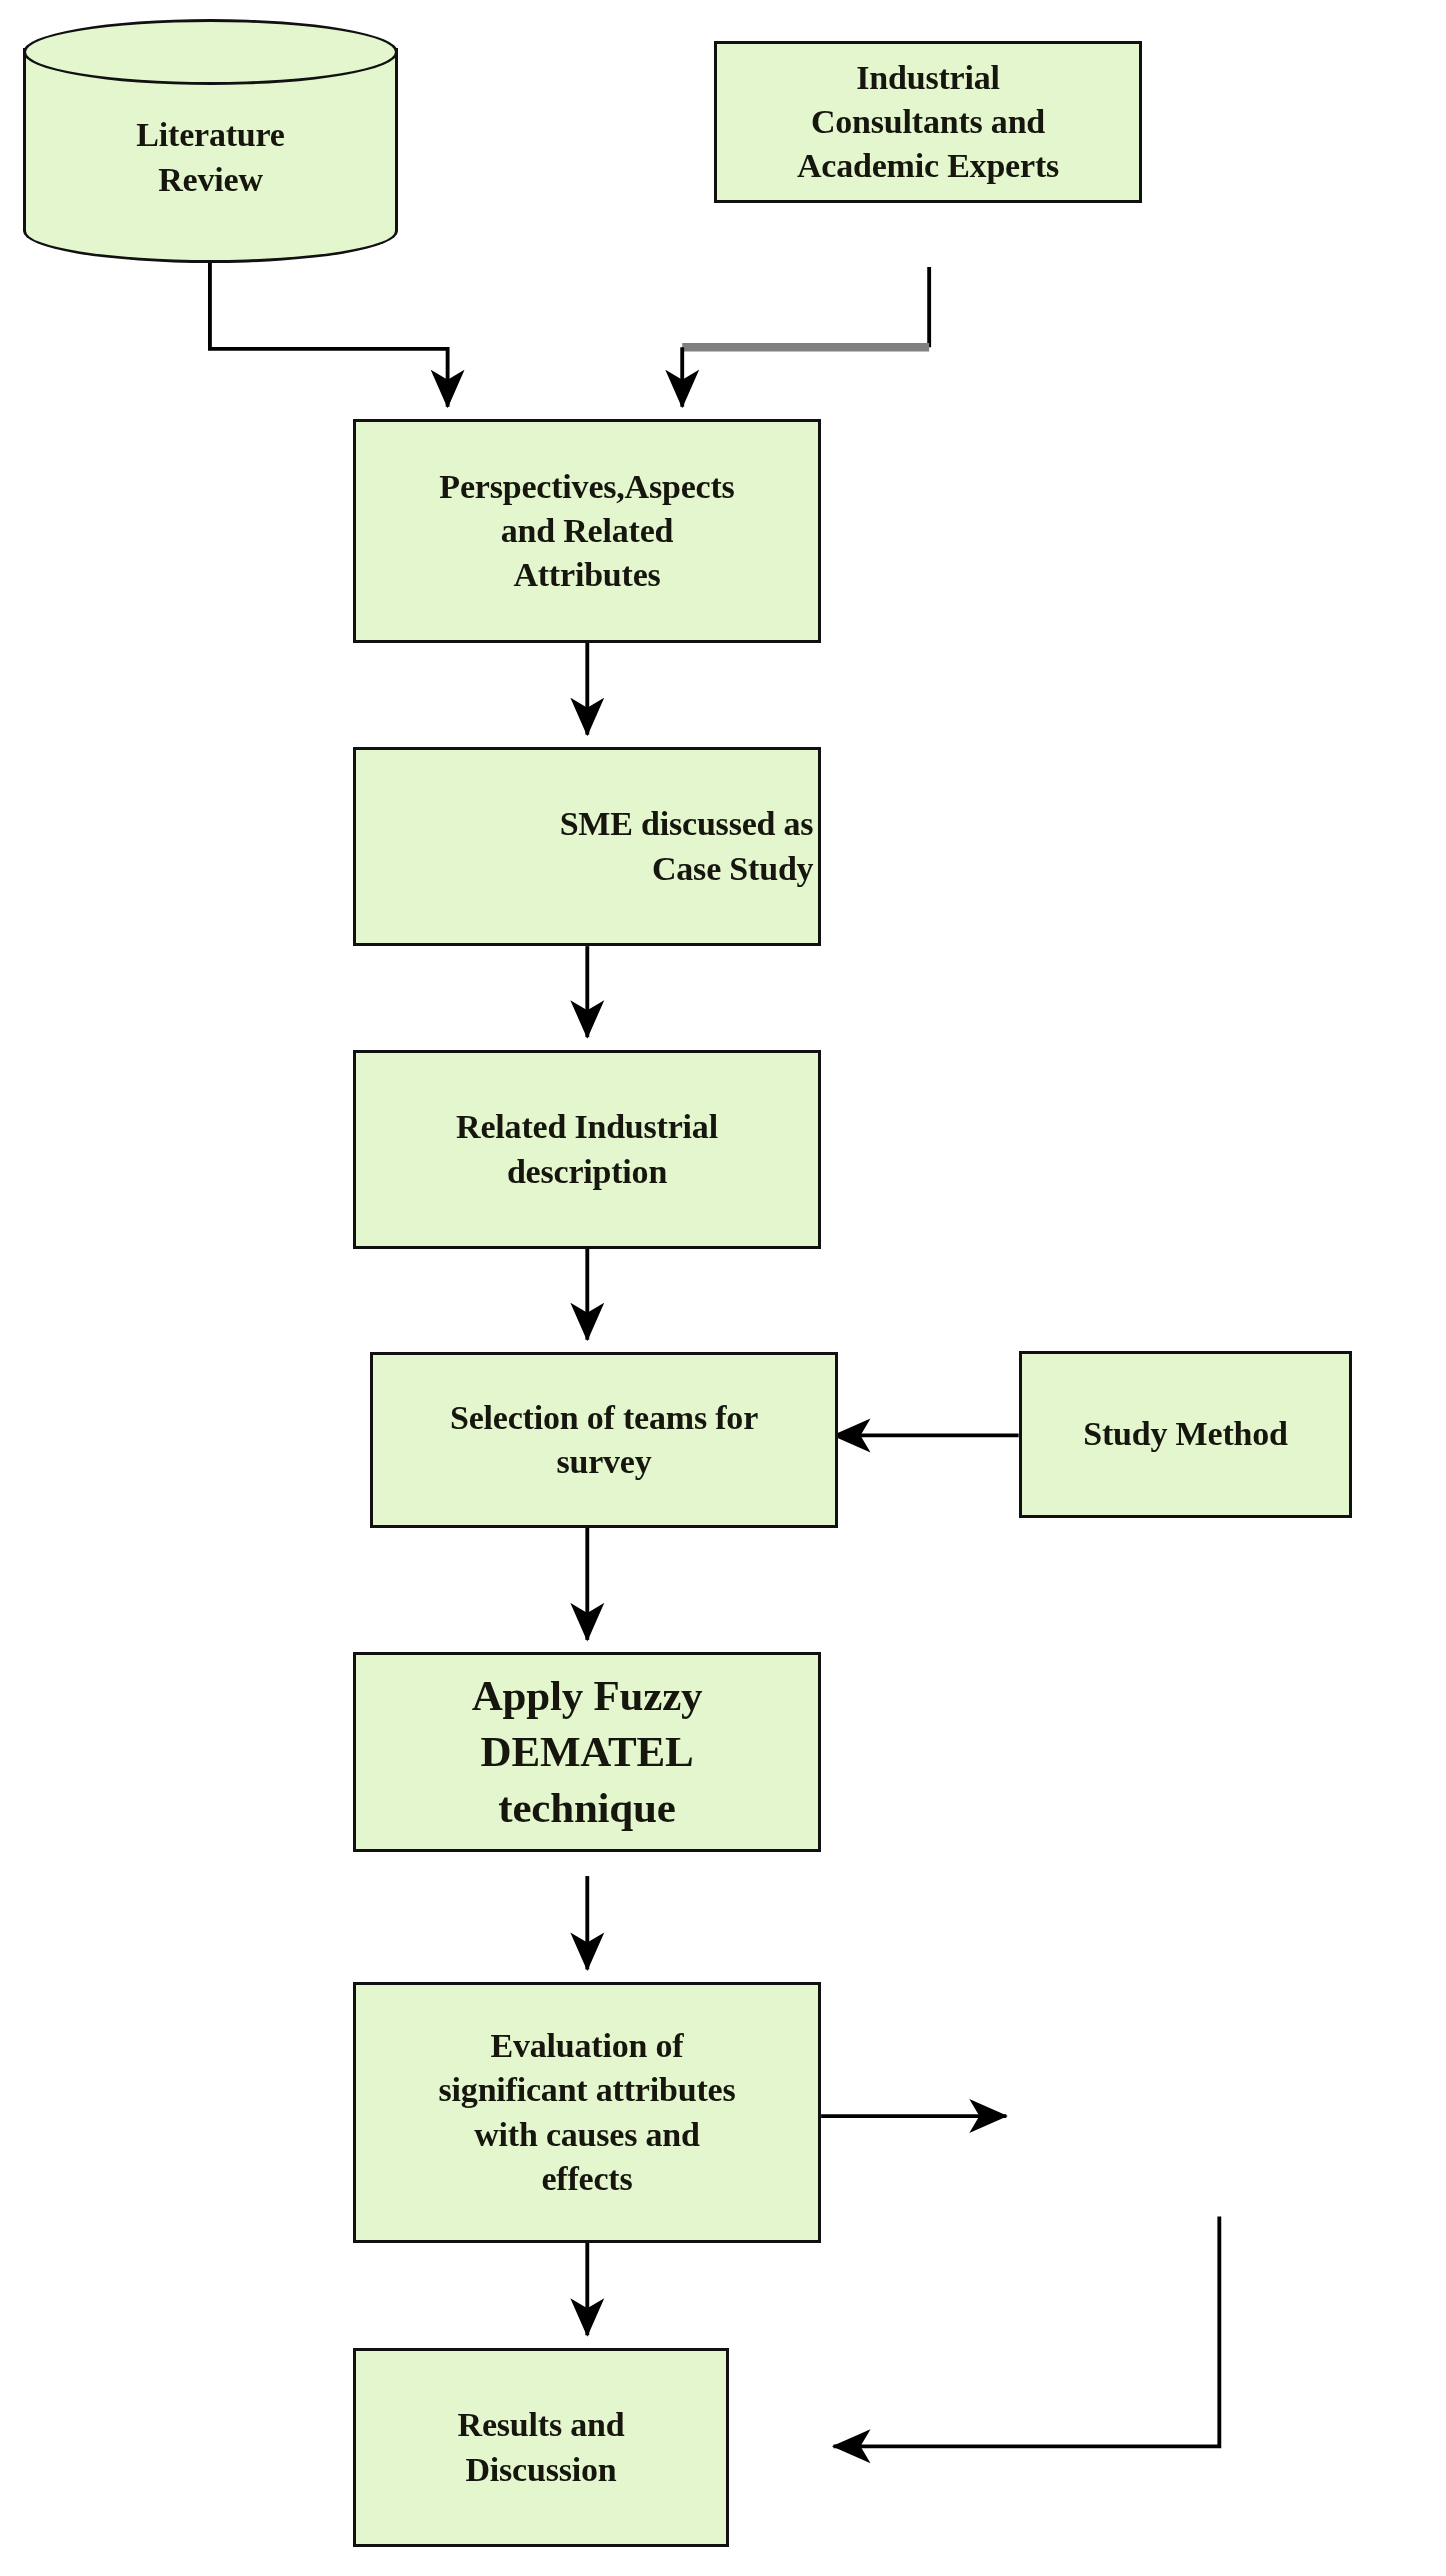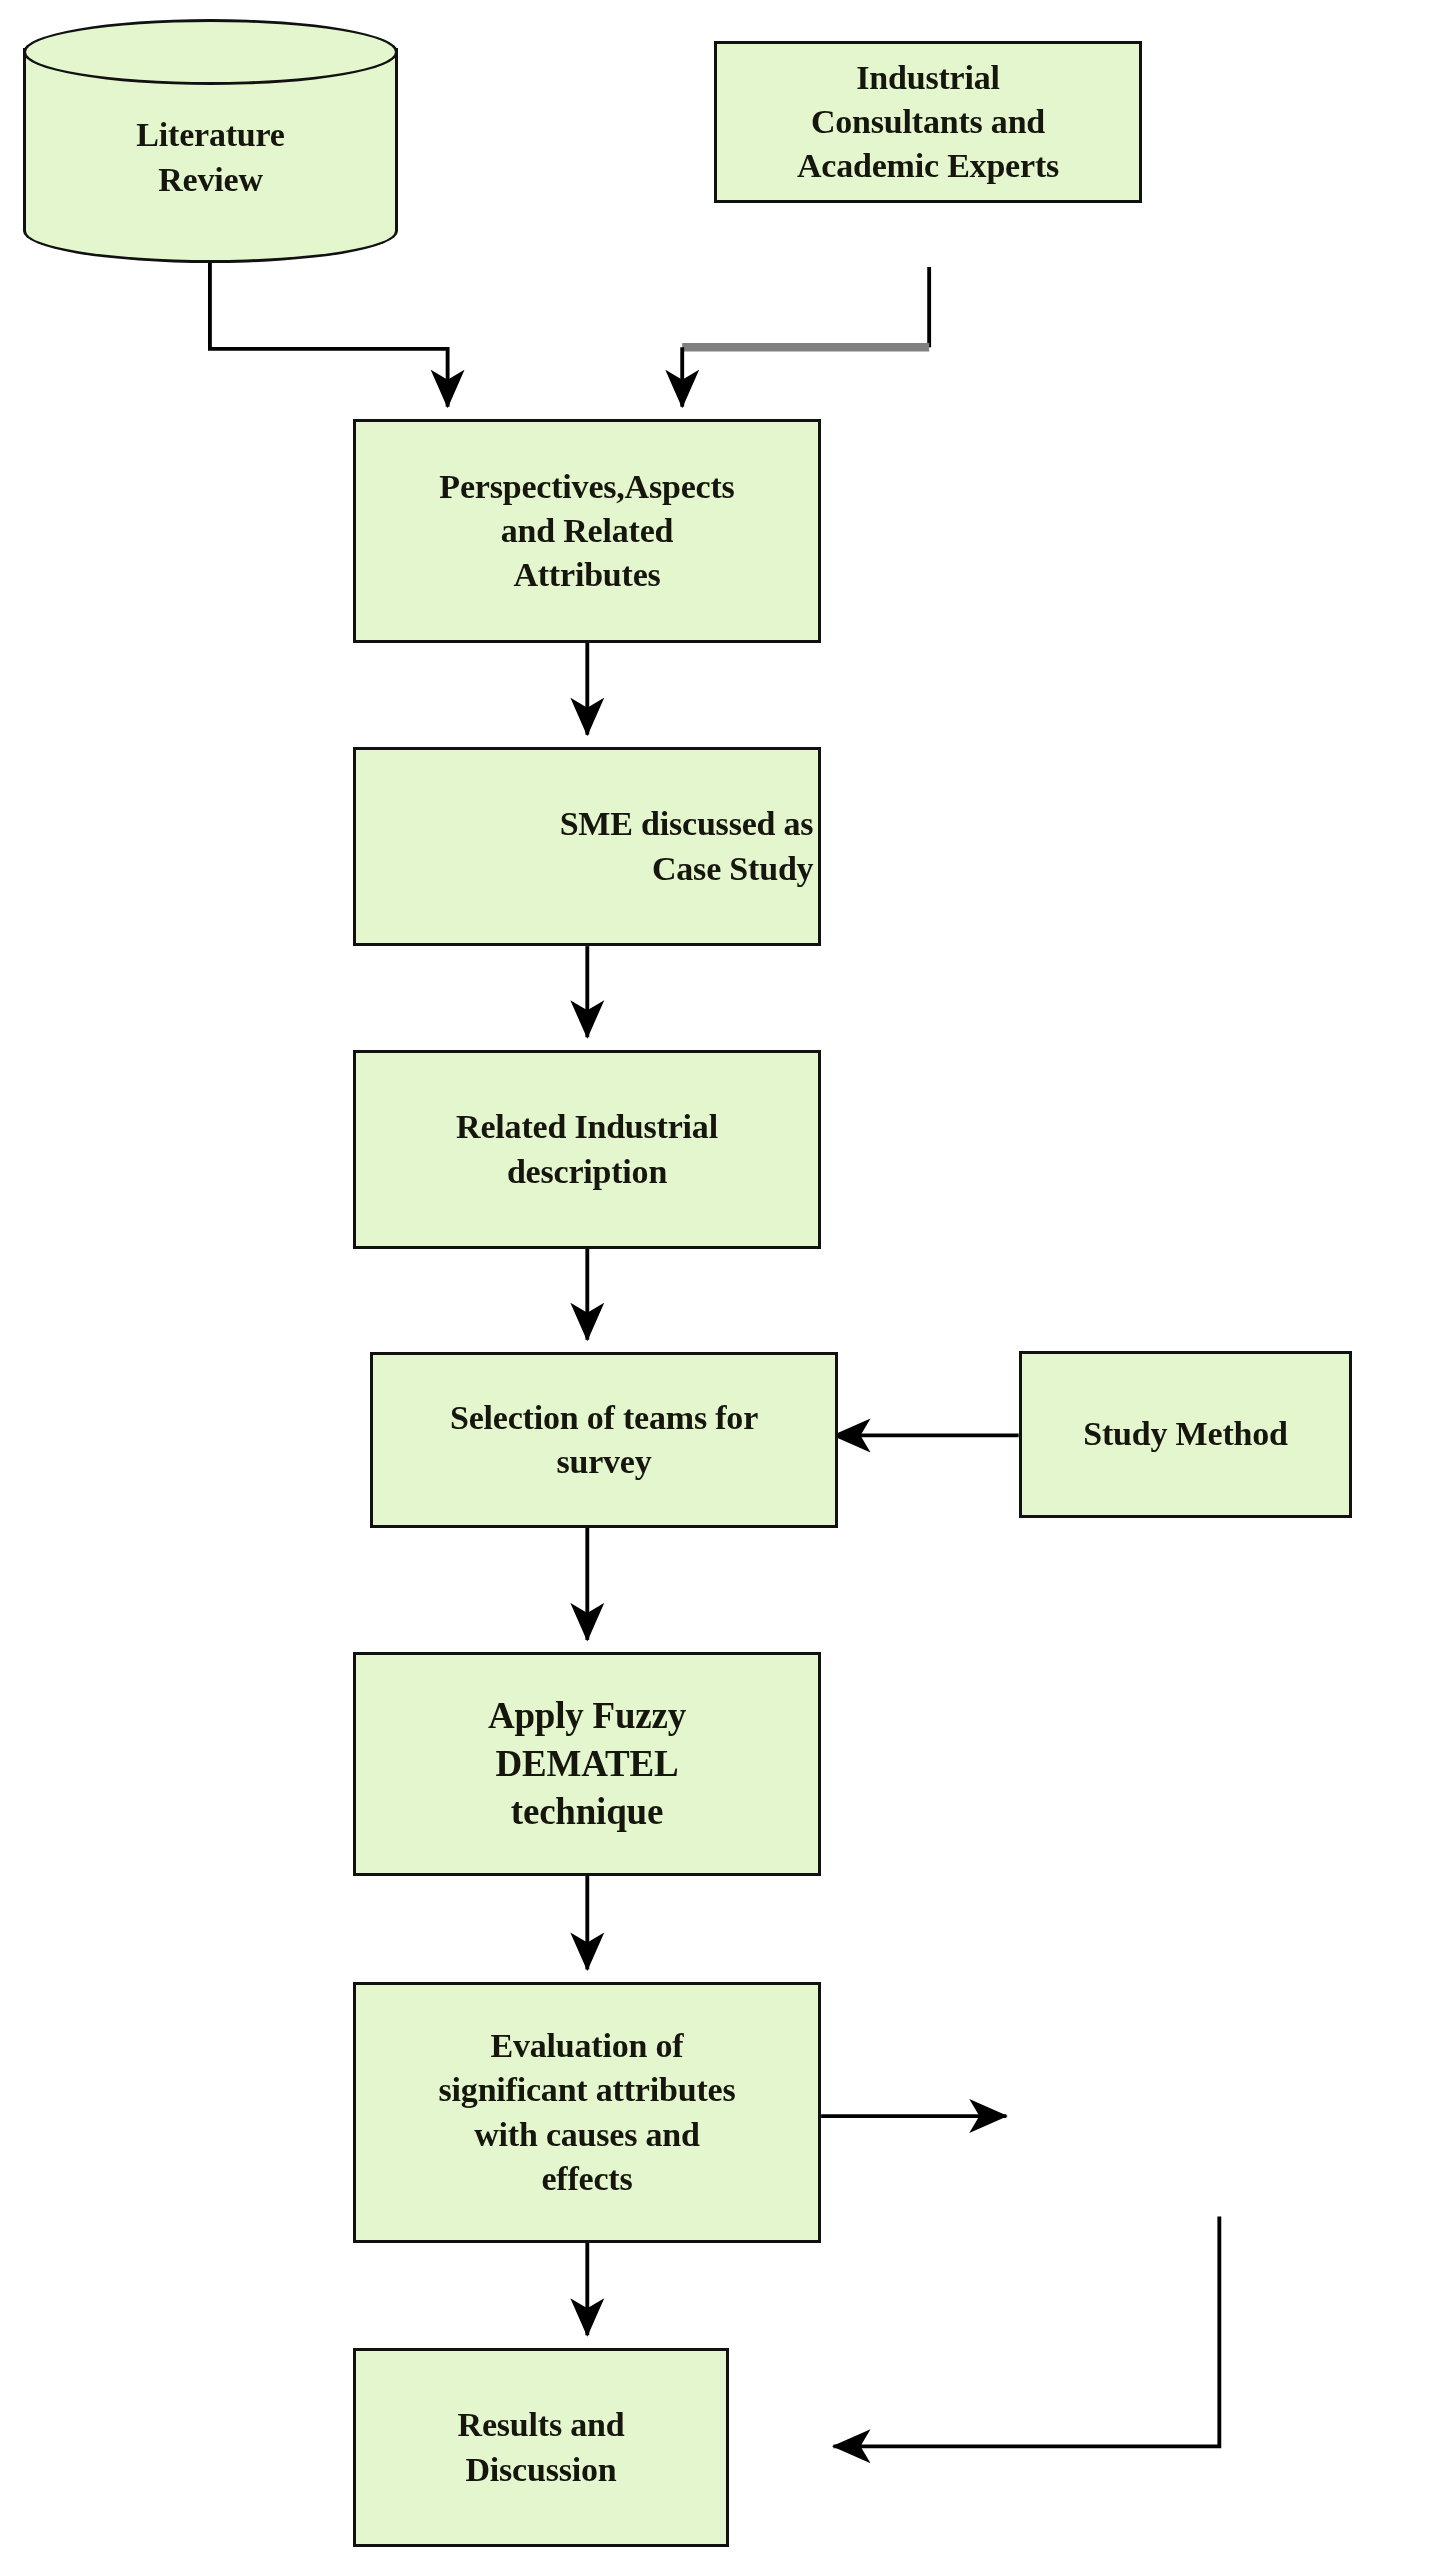--- a/index.html
+++ b/index.html
@@ -175,21 +175,21 @@
 
   <div class="node node-box" style="left:353px; top:1352px; width:468px; height:176px; font-size:34px;margin-left:17px;">
     <span class="node-label">Selection of teams for
 survey</span>
   </div>
 
   <div class="node node-box" style="left:1019px; top:1351px; width:333px; height:167px; font-size:34px;">
     <span class="node-label">Study Method</span>
   </div>
 
-  <div class="node node-box" style="left:353px; top:1652px; width:468px; height:224px; font-size:37px;">
+  <div class="node node-box" style="left:353px; top:1652px; width:468px; height:200px; font-size:43px;">
     <span class="node-label">Apply Fuzzy
 DEMATEL
 technique</span>
   </div>
 
   <div class="node node-box" style="left:353px; top:1982px; width:468px; height:261px; font-size:34px;">
     <span class="node-label">Evaluation of
 significant attributes
 with causes and
 effects</span>

